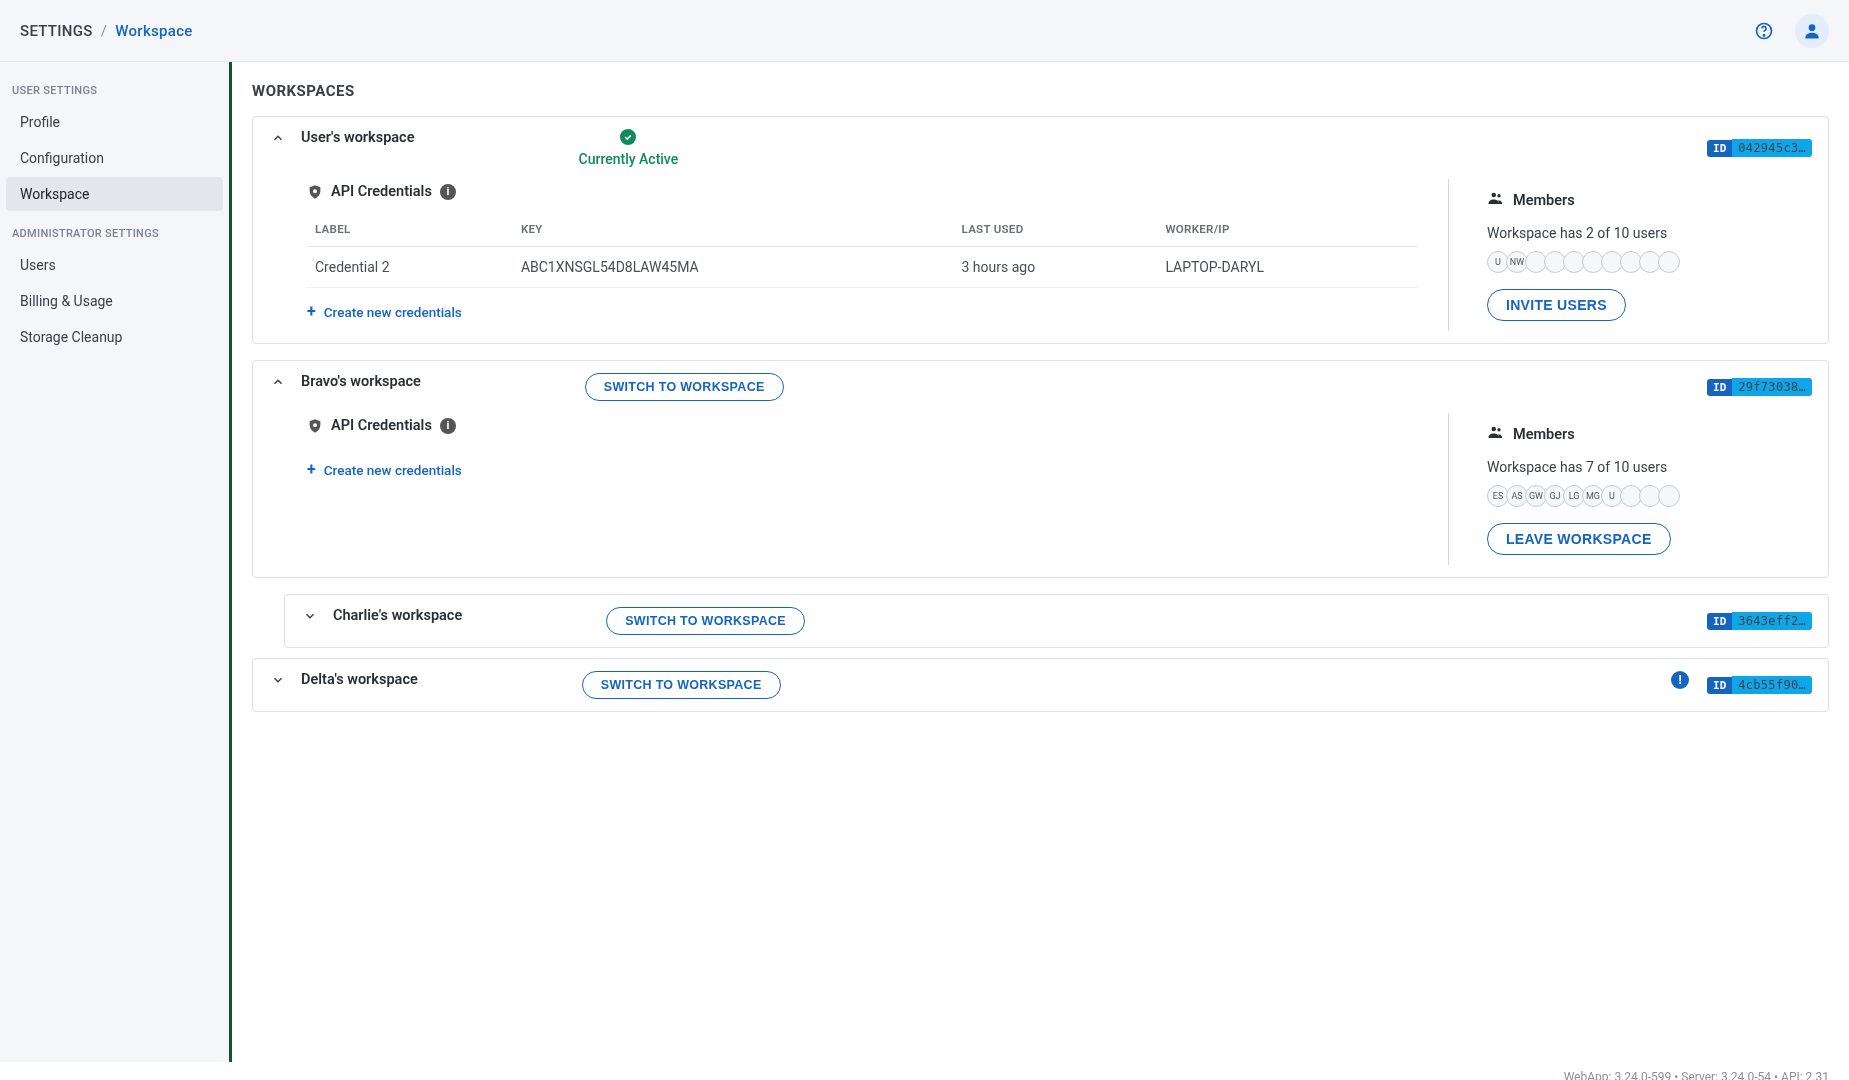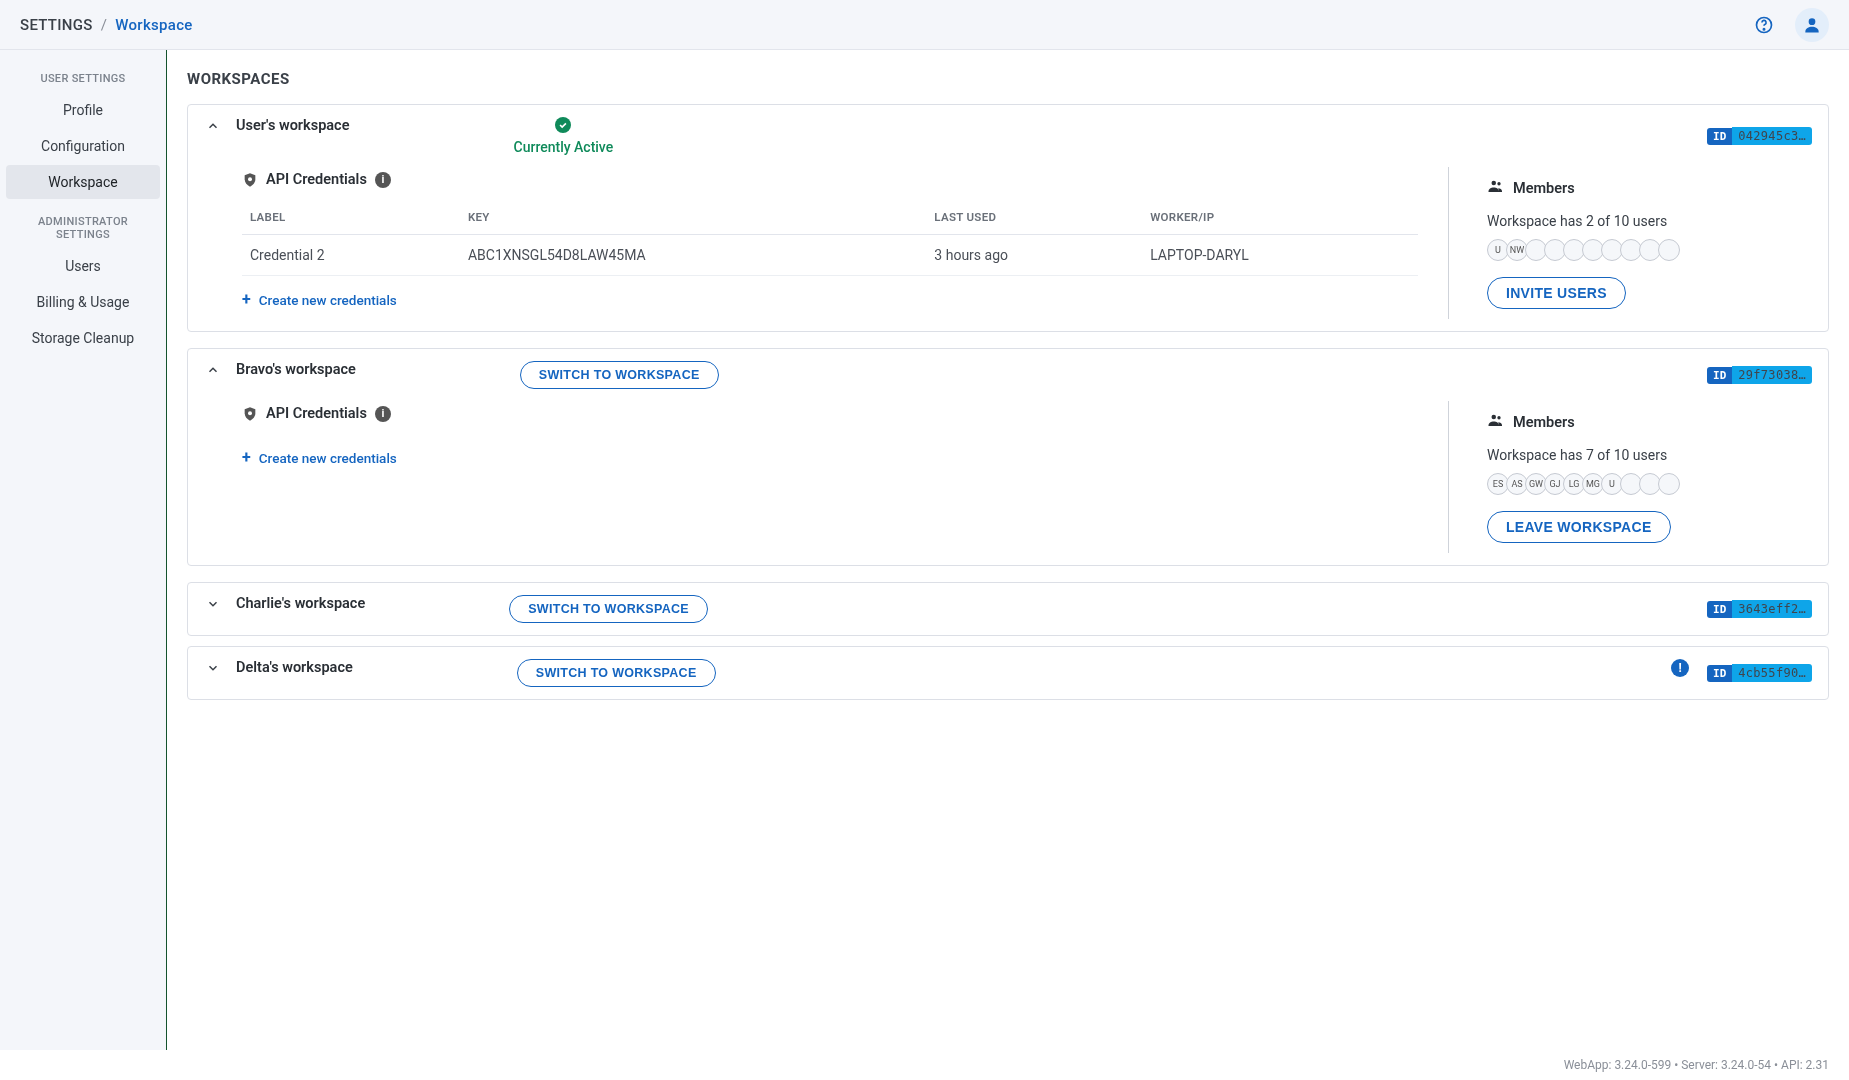--- a/index.html
+++ b/index.html
@@ -4,21 +4,21 @@
 <style>
   * { box-sizing: border-box; margin: 0; padding: 0; }
   body {
     font-family: -apple-system, BlinkMacSystemFont, "Segoe UI", Roboto, Helvetica, Arial, sans-serif;
     background: #f4f6fa;
     font-size: 14px;
     color: #252525;
   }
   
   .topbar {
-    height: 50px;
+    height: 62px;
     background: #f4f6fa;
     border-bottom: 1px solid #e2e5ec;
     display: flex;
     align-items: center;
     padding: 0 20px;
     justify-content: space-between;
   }
   .breadcrumb { display: flex; align-items: center; gap: 8px; font-size: 15px; letter-spacing: 0.3px;}
   .breadcrumb .root { color: #3a4048; font-weight: 500; }
   .breadcrumb .sep { color: #8a8f98;}
@@ -30,25 +30,24 @@
     color: #1565c0; cursor: pointer;
   }
   .avatar-btn {
     width: 34px; height: 34px; border-radius: 50%;
     background: #e3eefa; display: flex; align-items: center; justify-content: center;
     color: #1565c0; cursor: pointer;
   }
   
   .layout { display: flex; min-height: calc(100vh - 50px - 30px); }
   .sidebar {
-    width: 167px;
-    border-right: 1px solid #14532d;
+    width: 232px;
+    border-right: 3px solid #14532d;
     background: #f4f6fa;
     padding-top: 8px;
-    text-align: center;
   }
   .sidebar-section-title {
     font-size: 11px;
     color: #7b828c;
     letter-spacing: 0.3px;
     padding: 14px 12px 6px 12px;
     font-weight: 500;
   }
   .sidebar-item {
     padding: 9px 14px;
@@ -401,21 +400,21 @@
             <span class="av">U</span>
             <span class="av"></span>
             <span class="av"></span>
             <span class="av"></span>
           </div>
           <button class="pill-btn">LEAVE WORKSPACE</button>
         </div>
       </div>
     </div>
 
-    <div class="ws-card" style="margin-bottom:10px;">
+    <div class="ws-card" style="margin-bottom:10px;margin-left:32px;">
       <div class="ws-header">
         <span class="chev">
           <svg width="14" height="14" viewBox="0 0 24 24" fill="none" stroke="currentColor" stroke-width="2.5">
               <polyline points="6 9 12 15 18 9"></polyline>
             </svg>
         </span>
         <span class="ws-name">Charlie's workspace</span>
         <span class="ws-status-wrap" style="margin-left:130px;">
           <button class="ws-switch-btn">SWITCH TO WORKSPACE</button>
         </span>

